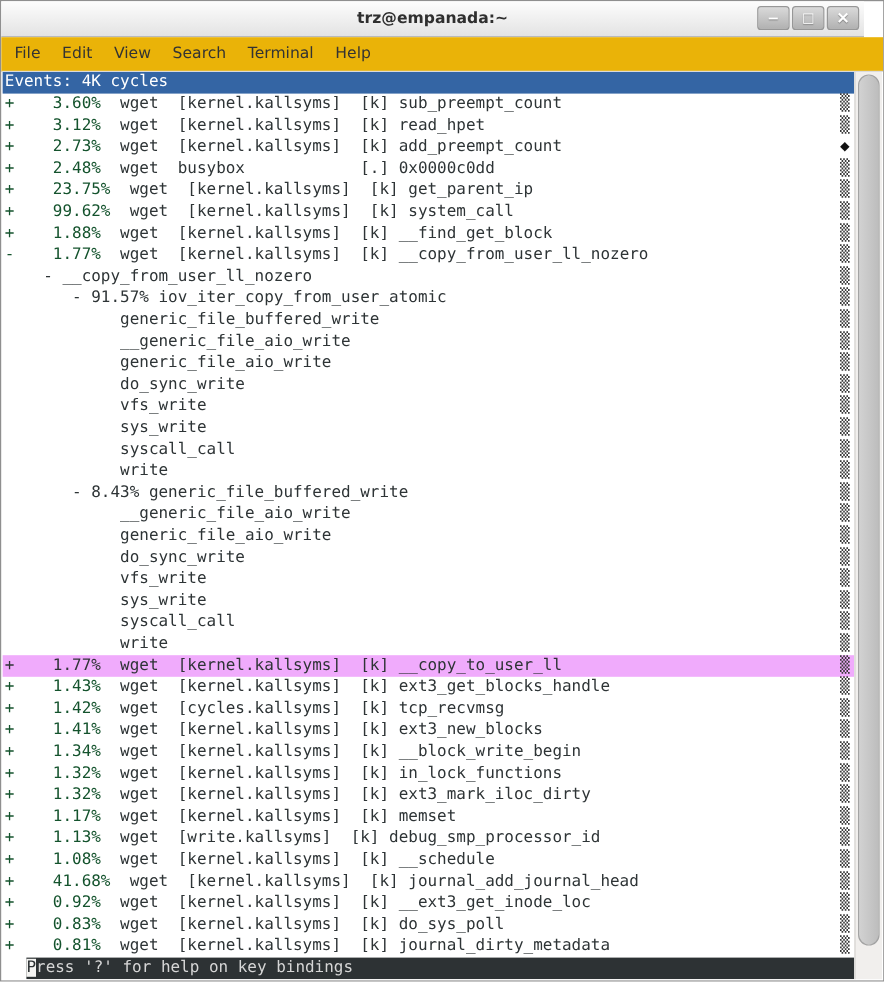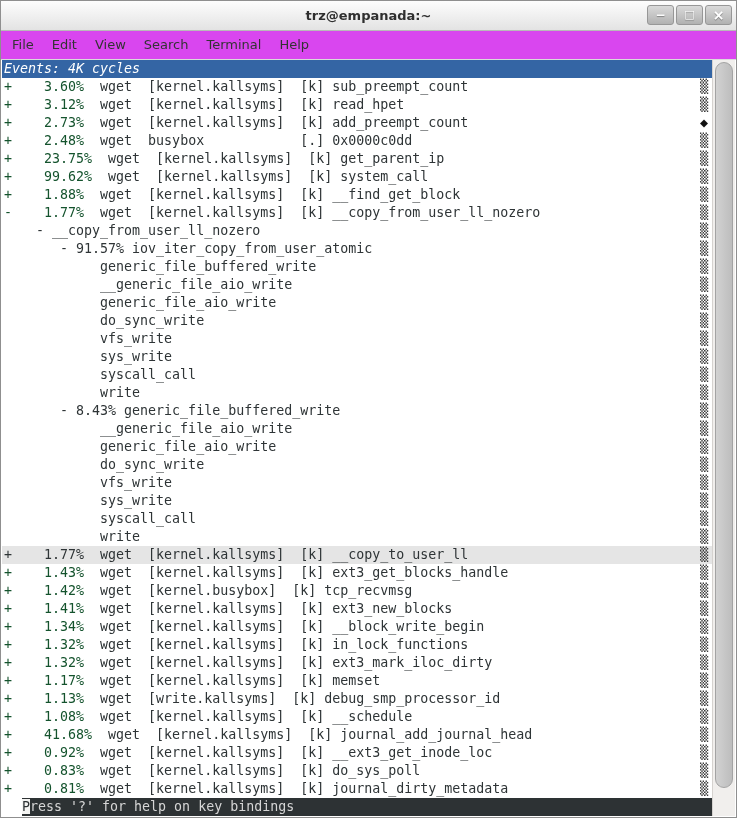--- a/index.html
+++ b/index.html
@@ -7,21 +7,21 @@
   .window {
     position: relative;
     width: 737px; height: 818px;
     background: #ffffff;
     border: 1px solid #8f8f8f;
     font-family: "DejaVu Sans", sans-serif;
     overflow: hidden;
   }
   
   .titlebar {
-    position: absolute; top: 0; left: 0; right: 0; height: 30px;
+    position: absolute; top: 0; left: 0; right: 16px; height: 30px;
     background: linear-gradient(#fdfdfd, #e3e3e3);
     border-bottom: 1px solid #b9b9b9;
   }
   .titlebar .title {
     position: absolute; inset: 0;
     text-align: center; line-height: 29px;
     font-size: 13px; font-weight: bold; color: #2f2f2f;
   }
   .win-controls {
     position: absolute; right: 4px; top: 4px;
@@ -35,21 +35,21 @@
     color: #ffffff; font-weight: bold;
     text-align: center; line-height: 18px; font-size: 12px;
     text-shadow: 0 1px 1px rgba(0,0,0,0.35);
     cursor: default;
   }
   .win-btn.max { font-size: 11px; }
   .win-btn.close { font-size: 14px; }
   
   .menubar {
     position: absolute; top: 30px; left: 0; right: 0; height: 29px;
-    background: #d946ef;
+    background: #eab308;
     border-bottom: 1px solid #dadada;
     display: flex; align-items: stretch;
     padding-left: 2px;
     text-align: center;
   }
   .menu-item {
     padding: 0 9px;
     font-size: 13px; color: #333333;
     line-height: 28px;
   }
@@ -60,28 +60,28 @@
   }
   .term-content {
     position: absolute; top: 0; left: 0; right: 23px; bottom: 0;
     font-family: "DejaVu Sans Mono", monospace;
     font-size: 13.3px; line-height: 18px;
     color: #2e3436;
     overflow: hidden;
   }
   .thead {
     height: 18px; background: #3465a4; color: #ffffff;
-    white-space: pre; padding-left: 2px; font-style: italic;
+    white-space: pre; padding-left: 2px;
   }
   .trow {
     position: relative; height: 18px; white-space: pre; padding-left: 2px;
   }
   .trow .pre { color: #14532d; }
   .trow .rest { color: #2e3436; }
-  .trow.selected { background: #e5e5e5; }
+  .trow.selected { background: #f0abfc; }
   .trow.selected .pre { color: #2e3436; }
   .trow .marker {
     position: absolute; left: 698px; top: 0; color: #3a3a3a;
   }
   .trow .marker.thumb { color: #111111; }
   .statusbar {
     height: 18px; background: #2d3234; color: #d6d6d6; white-space: pre; margin-left: 20px;
   }
   .statusbar .cursor {
     background: #f4f4f2; color: #2d3234;
@@ -148,21 +148,21 @@
           <div class="trow"><span class="pre"></span><span class="rest">       - 8.43% generic_file_buffered_write</span><span class="marker">▒</span></div>
           <div class="trow"><span class="pre"></span><span class="rest">            __generic_file_aio_write</span><span class="marker">▒</span></div>
           <div class="trow"><span class="pre"></span><span class="rest">            generic_file_aio_write</span><span class="marker">▒</span></div>
           <div class="trow"><span class="pre"></span><span class="rest">            do_sync_write</span><span class="marker">▒</span></div>
           <div class="trow"><span class="pre"></span><span class="rest">            vfs_write</span><span class="marker">▒</span></div>
           <div class="trow"><span class="pre"></span><span class="rest">            sys_write</span><span class="marker">▒</span></div>
           <div class="trow"><span class="pre"></span><span class="rest">            syscall_call</span><span class="marker">▒</span></div>
           <div class="trow"><span class="pre"></span><span class="rest">            write</span><span class="marker">▒</span></div>
           <div class="trow selected"><span class="pre">+    1.77%</span><span class="rest">  wget  [kernel.kallsyms]  [k] __copy_to_user_ll</span><span class="marker">▒</span></div>
           <div class="trow"><span class="pre">+    1.43%</span><span class="rest">  wget  [kernel.kallsyms]  [k] ext3_get_blocks_handle</span><span class="marker">▒</span></div>
-          <div class="trow"><span class="pre">+    1.42%</span><span class="rest">  wget  [kernel.busybox]  [k] tcp_recvmsg</span><span class="marker">▒</span></div>
+          <div class="trow"><span class="pre">+    1.42%</span><span class="rest">  wget  [cycles.kallsyms]  [k] tcp_recvmsg</span><span class="marker">▒</span></div>
           <div class="trow"><span class="pre">+    1.41%</span><span class="rest">  wget  [kernel.kallsyms]  [k] ext3_new_blocks</span><span class="marker">▒</span></div>
           <div class="trow"><span class="pre">+    1.34%</span><span class="rest">  wget  [kernel.kallsyms]  [k] __block_write_begin</span><span class="marker">▒</span></div>
           <div class="trow"><span class="pre">+    1.32%</span><span class="rest">  wget  [kernel.kallsyms]  [k] in_lock_functions</span><span class="marker">▒</span></div>
           <div class="trow"><span class="pre">+    1.32%</span><span class="rest">  wget  [kernel.kallsyms]  [k] ext3_mark_iloc_dirty</span><span class="marker">▒</span></div>
           <div class="trow"><span class="pre">+    1.17%</span><span class="rest">  wget  [kernel.kallsyms]  [k] memset</span><span class="marker">▒</span></div>
           <div class="trow"><span class="pre">+    1.13%</span><span class="rest">  wget  [write.kallsyms]  [k] debug_smp_processor_id</span><span class="marker">▒</span></div>
           <div class="trow"><span class="pre">+    1.08%</span><span class="rest">  wget  [kernel.kallsyms]  [k] __schedule</span><span class="marker">▒</span></div>
           <div class="trow"><span class="pre">+    41.68%</span><span class="rest">  wget  [kernel.kallsyms]  [k] journal_add_journal_head</span><span class="marker">▒</span></div>
           <div class="trow"><span class="pre">+    0.92%</span><span class="rest">  wget  [kernel.kallsyms]  [k] __ext3_get_inode_loc</span><span class="marker">▒</span></div>
           <div class="trow"><span class="pre">+    0.83%</span><span class="rest">  wget  [kernel.kallsyms]  [k] do_sys_poll</span><span class="marker">▒</span></div>

